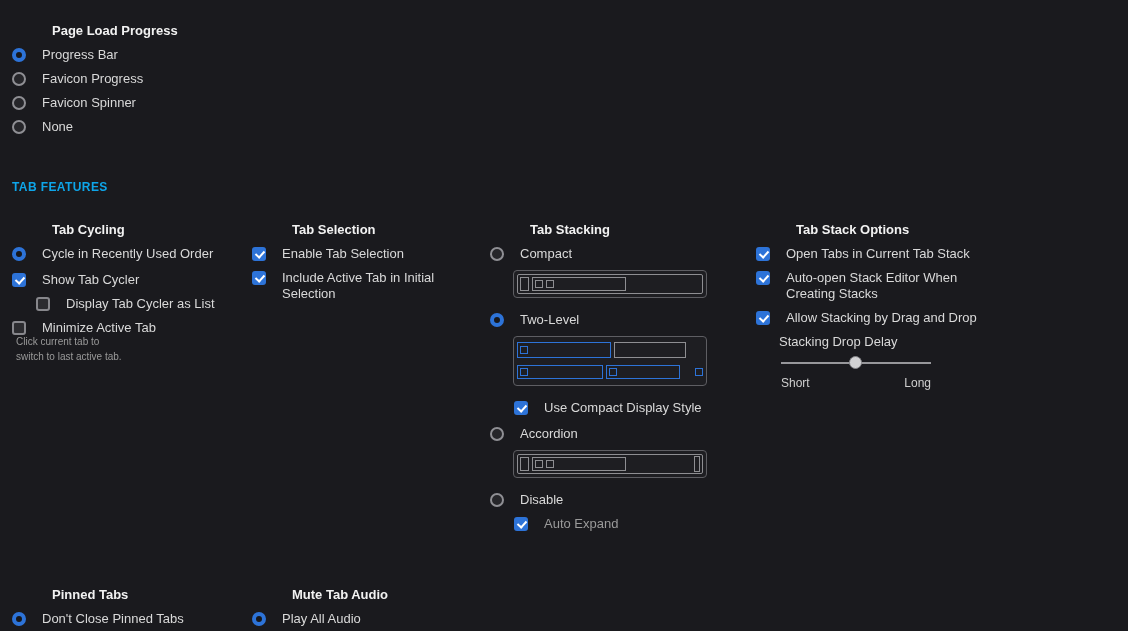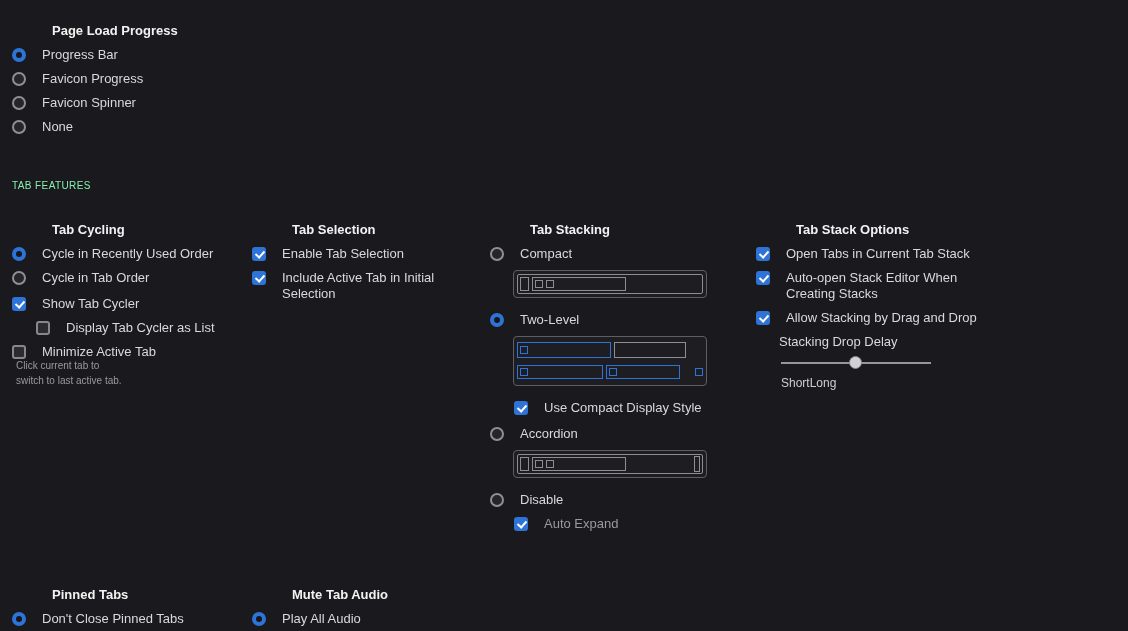--- a/index.html
+++ b/index.html
@@ -10,21 +10,21 @@
     font-size:13px;
     color:#d9d9d9;
     position:relative;
     overflow:hidden;
   }
   .abs { position:absolute; }
   h3.sec-title {
     font-size:13px; font-weight:700; color:#f2f2f2; margin-bottom:9px;padding-left:40px;
   }
   .big-title {
-    font-size:10px; font-weight:400; color:#86efac; letter-spacing:.4px;
+    font-size:12px; font-weight:700; color:#0ea5e9; letter-spacing:.4px;
   }
   .col { position:absolute; top:222px; width:234px; }
   .row { display:flex; align-items:flex-start; gap:16px; margin-bottom:8px; cursor:default; }
   .row .lbl { line-height:16px; }
   .gap { margin-top:10px; }
   .ctl { flex:0 0 auto; width:14px; height:14px; margin-top:1px; position:relative; }
   
   .radio { border-radius:50%; border:2px solid #8f8f94; background:#26262a; }
   .radio.on { border:4px solid #2d73d8; background:#17171a; }
   
@@ -60,21 +60,21 @@
   
   .slider-wrap { margin:6px 0 0 25px; width:150px; }
   .slider-track { position:relative; height:14px; }
   .slider-track::before {
     content:""; position:absolute; left:0; right:0; top:6px; height:2px; background:#97979b;
   }
   .slider-thumb {
     position:absolute; top:0; width:13px; height:13px; border-radius:50%;
     background:#d2d2d4; border:1px solid #86868a;
   }
-  .slider-labels { display:flex; margin-top:6px;
+  .slider-labels { display:flex; justify-content:space-between; margin-top:6px;
     font-size:12px; color:#cfcfcf; }
 </style>
 </head>
 <body>
 
 <div class="abs" style="left:12px; top:23px;">
   <h3 class="sec-title">Page Load Progress</h3>
 
   <label class="row">
     <span class="ctl radio on"></span>
@@ -96,24 +96,20 @@
 
 <div class="abs big-title" style="left:12px; top:180px;">TAB FEATURES</div>
 
 <div class="col" style="left:12px;">
   <h3 class="sec-title">Tab Cycling</h3>
 
   <label class="row">
     <span class="ctl radio on"></span>
     <span class="lbl">Cycle in Recently Used Order</span>
   </label>
-  <label class="row">
-    <span class="ctl radio"></span>
-    <span class="lbl">Cycle in Tab Order</span>
-  </label>
 
   <label class="row gap">
     <span class="ctl check on"></span>
     <span class="lbl">Show Tab Cycler</span>
   </label>
   <label class="row indent">
     <span class="ctl check"></span>
     <span class="lbl">Display Tab Cycler as List</span>
   </label>
   <label class="row" style="margin-bottom:2px;">

